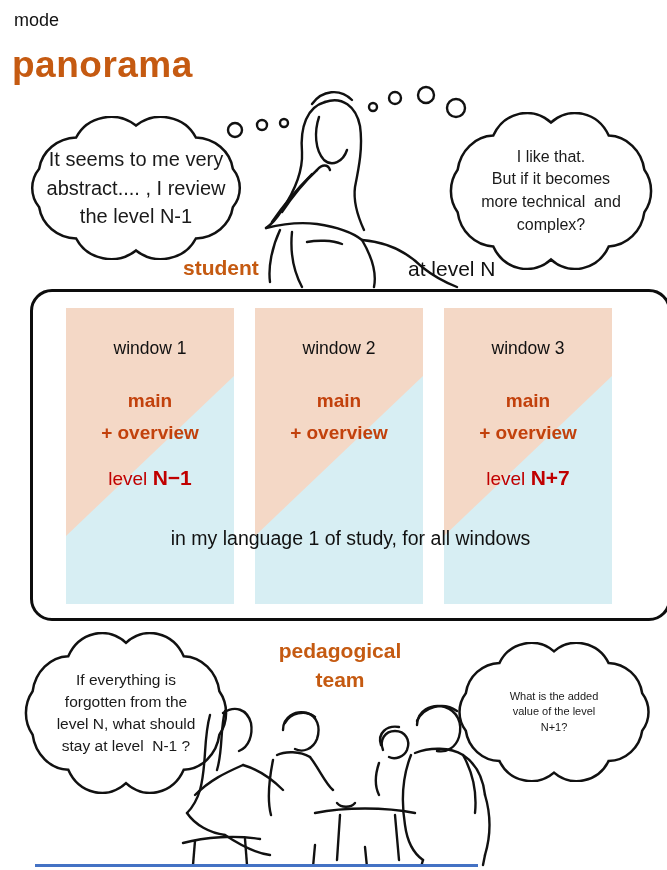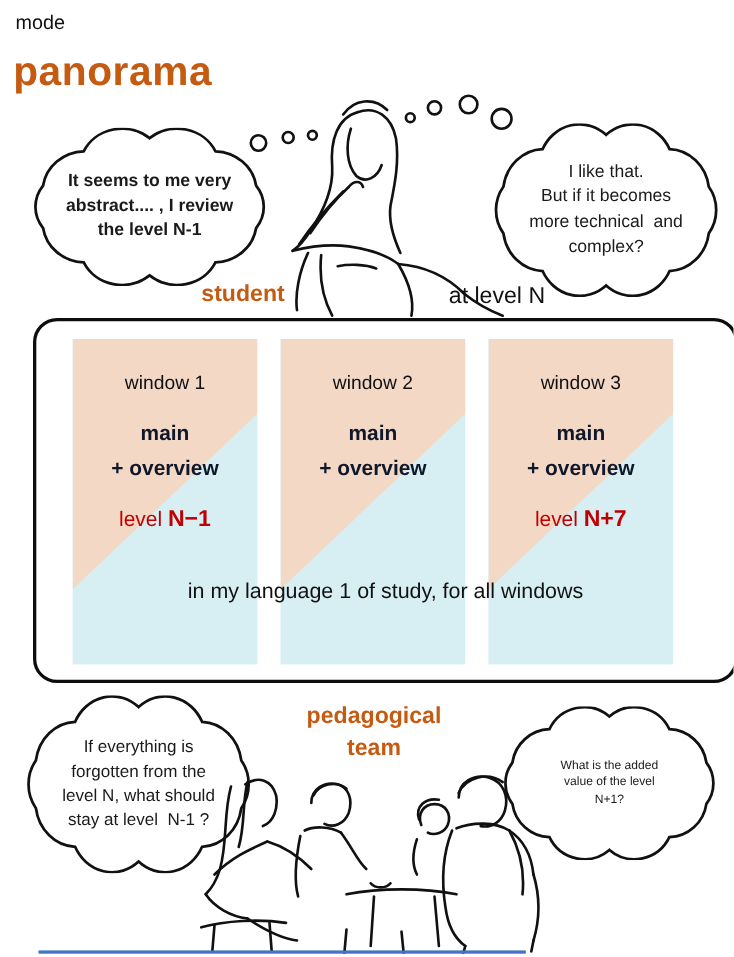--- a/index.html
+++ b/index.html
@@ -7,38 +7,38 @@
         font-family:"Liberation Sans", sans-serif;color:#1a1a1a;}
   .abs{position:absolute;}
   
   .mode{left:14px;top:10px;font-size:18px;color:#111;}
   .title{left:12px;top:44px;font-size:37px;font-weight:bold;color:#c55a11;letter-spacing:0.5px;}
   
   .bubble{position:absolute;}
   .bubble svg{position:absolute;inset:0;width:100%;height:100%;}
   .bubble .btxt{position:absolute;inset:0;display:flex;align-items:center;justify-content:center;
       text-align:center;white-space:pre-wrap;line-height:1.42;padding:10px 18px;box-sizing:border-box;}
-  .tl{left:24px;top:116px;width:224px;height:144px;}  .tl .btxt{font-size:16px;font-weight:bold;}
+  .tl{left:24px;top:116px;width:224px;height:144px;}  .tl .btxt{font-size:20px;}
   .tr{left:443px;top:112px;width:216px;height:158px;} .tr .btxt{font-size:16px;}
   .bl{left:18px;top:632px;width:216px;height:162px;}  .bl .btxt{font-size:15.5px;}
   .br{left:452px;top:642px;width:204px;height:140px;} .br .btxt{font-size:11px;}
   
   .student-label{left:183px;top:256px;font-size:21px;font-weight:bold;color:#c55a11;}
   .pos-label{left:408px;top:257px;font-size:21px;color:#111;}
   .team-label{left:240px;top:636px;width:200px;text-align:center;font-size:21px;font-weight:bold;
       color:#c55a11;white-space:pre-line;line-height:1.4;}
   
   .panel{left:30px;top:289px;width:635px;height:326px;border:3px solid #0d0d0d;border-radius:22px;background:#fff;}
   .win{position:absolute;top:16px;width:168px;height:296px;background:#d7eef3;overflow:hidden;text-align:center;}
   .win::before{content:"";position:absolute;inset:0;background:#f4d8c6;
       clip-path:polygon(0 0,100% 0,100% 23%,0 77%);}
   .win>*{position:relative;z-index:1;}
   .w1{left:33px;} .w2{left:222px;} .w3{left:411px;}
   .win-title{margin-top:30px;font-size:17.5px;color:#111;}
-  .win-main{margin-top:20px;font-size:19px;font-weight:bold;color:#0f172a;line-height:1.7;white-space:pre-line;}
+  .win-main{margin-top:26px;font-size:19px;font-weight:bold;color:#c2410c;line-height:1.7;white-space:pre-line;}
   .win-level{margin-top:16px;font-size:19px;color:#c00000;}
   .win-level b{font-size:21px;}
   .caption{position:absolute;left:0;right:0;top:235px;text-align:center;font-size:19.5px;color:#111;z-index:2;}
   
   .sketch path,.sketch circle{fill:none;stroke:#111;stroke-width:2.4;stroke-linecap:round;stroke-linejoin:round;}
   .blue-line{left:35px;top:864px;width:443px;height:3px;background:#4472c4;}
 </style>
 </head>
 <body>
 

